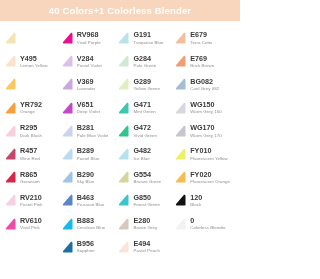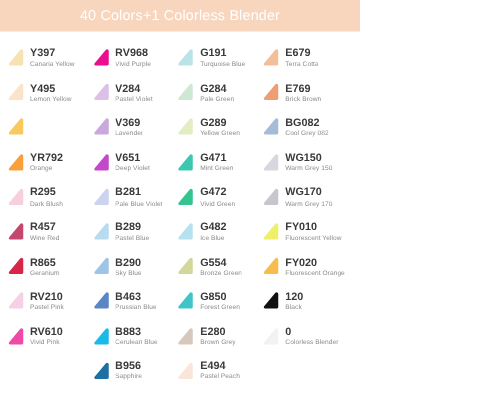--- a/index.html
+++ b/index.html
@@ -23,21 +23,21 @@
   #header {
     height: 21px;
     background: #f8d5bd;
     display: flex;
     align-items: center;
     justify-content: center;
   }
   #header-title {
     color: #ffffff;
     font-size: 9.5px;
-    font-weight: normal;
+    font-weight: bold;
     letter-spacing: 0.15px;
     white-space: nowrap;
   }
   #grid {
     display: flex;
     padding: 6px 2px 0 2px;
     box-sizing: border-box;
   }
   .col {
     display: flex;
@@ -93,24 +93,20 @@
   </div>
 
   <div id="grid">
     <div class="col">
         <div class="swatch-row">
           <div class="nib">
             <svg viewBox="0 0 15 15" xmlns="http://www.w3.org/2000/svg">
               <path d="M10.6 2.2 L3.1 11.1 C2.6 11.7 2.9 12.6 3.7 12.6 L11.6 12.6 C12.1 12.6 12.5 12.2 12.5 11.7 L12.5 3.1 C12.5 2.0 11.3 1.4 10.6 2.2 Z" fill="#f6e3b4"></path>
             </svg>
           </div>
-          <div class="labels">
-            <div class="code">Y397</div>
-            <div class="cname">Canaria Yellow</div>
-          </div>
         </div>
         <div class="swatch-row">
           <div class="nib">
             <svg viewBox="0 0 15 15" xmlns="http://www.w3.org/2000/svg">
               <path d="M10.6 2.2 L3.1 11.1 C2.6 11.7 2.9 12.6 3.7 12.6 L11.6 12.6 C12.1 12.6 12.5 12.2 12.5 11.7 L12.5 3.1 C12.5 2.0 11.3 1.4 10.6 2.2 Z" fill="#fbe3cb"></path>
             </svg>
           </div>
           <div class="labels">
             <div class="code">Y495</div>
             <div class="cname">Lemon Yellow</div>

